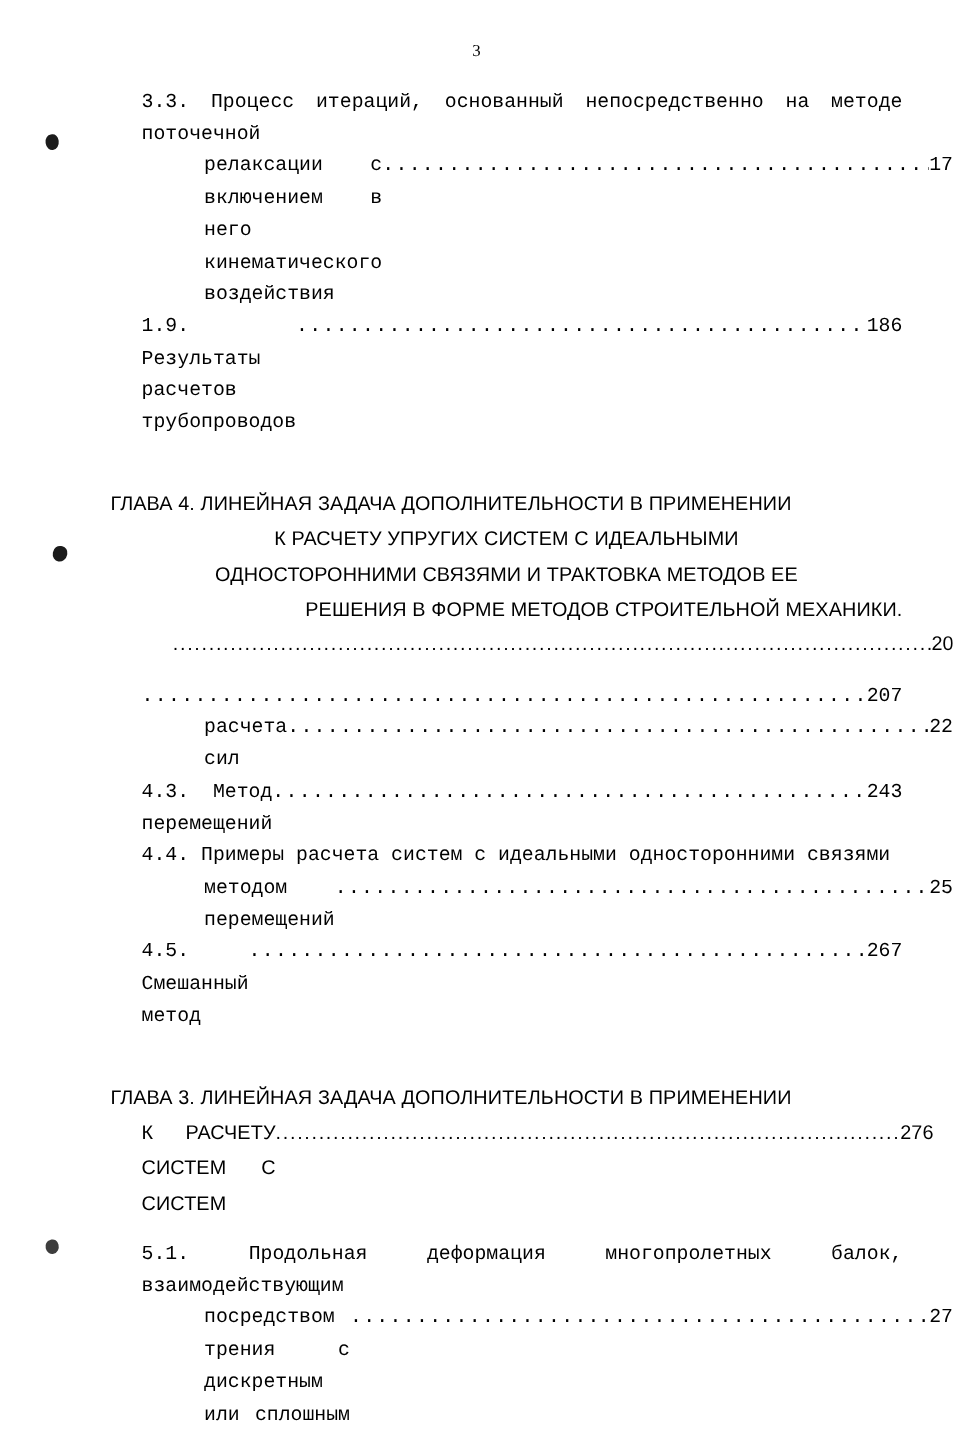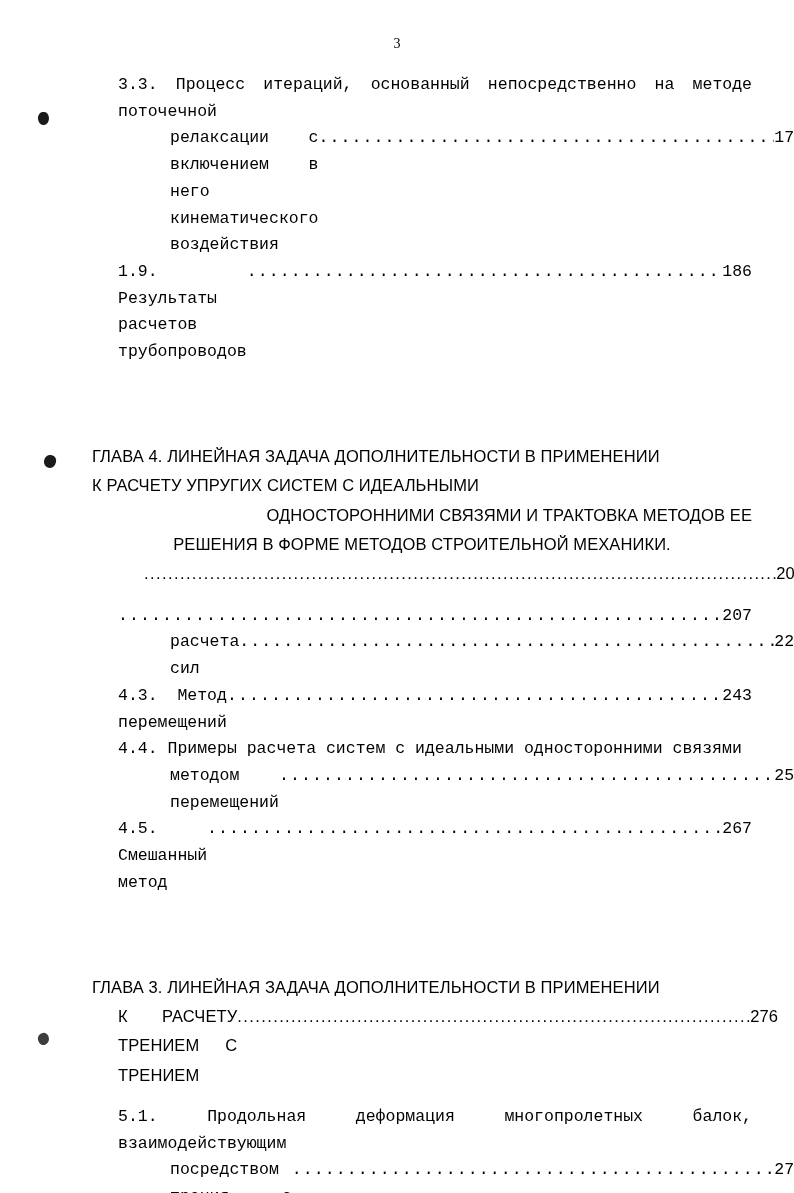--- a/index.html
+++ b/index.html
@@ -62,21 +62,21 @@
     min-width: 4px;
   }
   .line .pg {
     flex: 0 0 auto;
     white-space: nowrap;
     padding-left: 0px;
   }
   .line.nofill { display: block; }
 
   
-  .ind0 { margin-left: 0; margin-top: 36px; }
+  .ind0 { margin-left: 0; }
   .ind1 { margin-left: 26px; }
   .ind2 { margin-left: 52px; }
 
   
   .chapter {
     font-family: "Liberation Sans", sans-serif;
     font-size: 16.5px;
     line-height: 1.78;
     letter-spacing: 0.1px;
   }
@@ -117,23 +117,23 @@
       <div class="entry ind1">
         <div class="line">
           <span class="txt">1.9. Результаты расчетов трубопроводов</span>
           <span class="dots">........................................................................................................................................................................................................</span>
           <span class="pg">186</span>
         </div>
       </div>
       <div class="gap-lg"></div>
       <div class="entry ind0 chapter">
         <div class="line nofill"><span class="txt">ГЛАВА 4. ЛИНЕЙНАЯ ЗАДАЧА ДОПОЛНИТЕЛЬНОСТИ В ПРИМЕНЕНИИ</span></div>
-        <div class="line nofill" style="text-align: left;"><span class="txt">К РАСЧЕТУ УПРУГИХ СИСТЕМ С ИДЕАЛЬНЫМИ</span></div>
-        <div class="line nofill" style="text-align: right;"><span class="txt">ОДНОСТОРОННИМИ СВЯЗЯМИ И ТРАКТОВКА МЕТОДОВ ЕЕ</span></div>
-        <div class="line nofill" style="text-align: center;"><span class="txt">РЕШЕНИЯ В ФОРМЕ МЕТОДОВ СТРОИТЕЛЬНОЙ МЕХАНИКИ.</span></div>
+        <div class="line nofill" style="text-align: center;"><span class="txt">К РАСЧЕТУ УПРУГИХ СИСТЕМ С ИДЕАЛЬНЫМИ</span></div>
+        <div class="line nofill" style="text-align: center;"><span class="txt">ОДНОСТОРОННИМИ СВЯЗЯМИ И ТРАКТОВКА МЕТОДОВ ЕЕ</span></div>
+        <div class="line nofill" style="text-align: right;"><span class="txt">РЕШЕНИЯ В ФОРМЕ МЕТОДОВ СТРОИТЕЛЬНОЙ МЕХАНИКИ.</span></div>
         <div class="line ind2">
           <span class="txt"></span>
           <span class="dots">........................................................................................................................................................................................................</span>
           <span class="pg">206</span>
         </div>
       </div>
       <div class="gap-sm"></div>
       <div class="entry ind1">
         <div class="line">
           <span class="dots">........................................................................................................................................................................................................</span>
@@ -166,21 +166,21 @@
         <div class="line">
           <span class="txt">4.5. Смешанный метод</span>
           <span class="dots">........................................................................................................................................................................................................</span>
           <span class="pg">267</span>
         </div>
       </div>
       <div class="gap-lg"></div>
       <div class="entry ind0 chapter">
         <div class="line nofill"><span class="txt">ГЛАВА 3. ЛИНЕЙНАЯ ЗАДАЧА ДОПОЛНИТЕЛЬНОСТИ В ПРИМЕНЕНИИ</span></div>
         <div class="line ind1">
-          <span class="txt">К РАСЧЕТУ ТРЕНИЕМ С ТРЕНИЕМ</span>
+          <span class="txt">К РАСЧЕТУ СИСТЕМ С СИСТЕМ</span>
           <span class="dots">........................................................................................................................................................................................................</span>
           <span class="pg">276</span>
         </div>
       </div>
       <div class="gap-sm"></div>
       <div class="entry ind1">
         <div class="line nofill"><span class="txt">5.1. Продольная деформация многопролетных балок, взаимодействующим</span></div>
         <div class="line ind2">
           <span class="txt">посредством трения с дискретным или сплошным основанием </span>
           <span class="dots">........................................................................................................................................................................................................</span>

